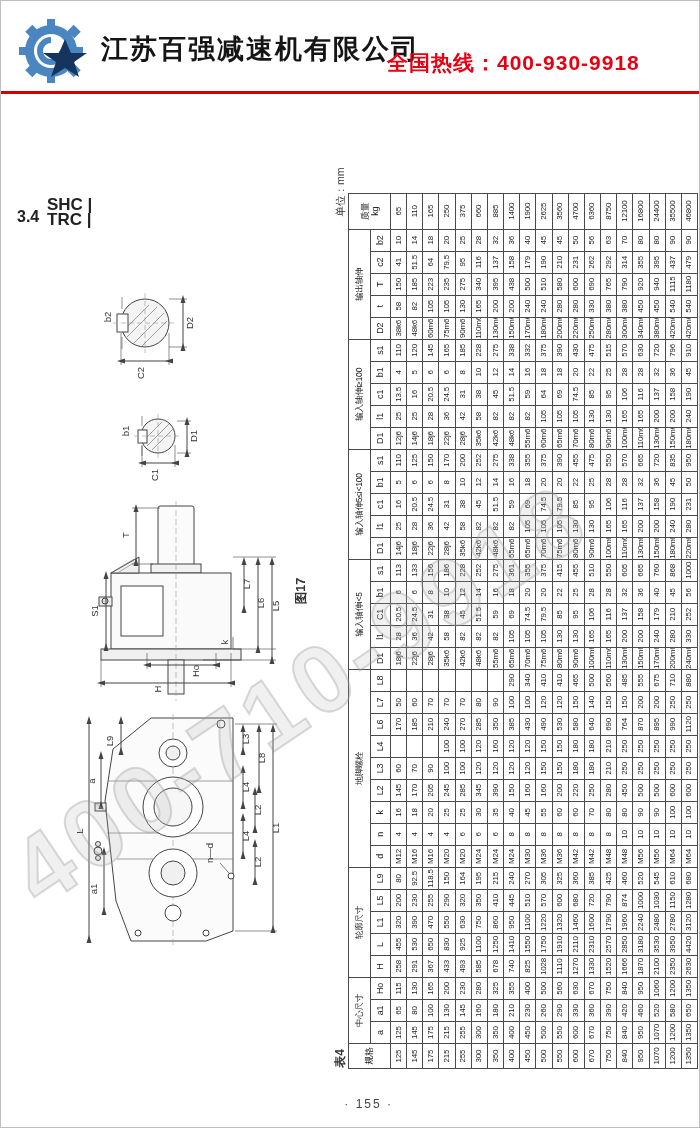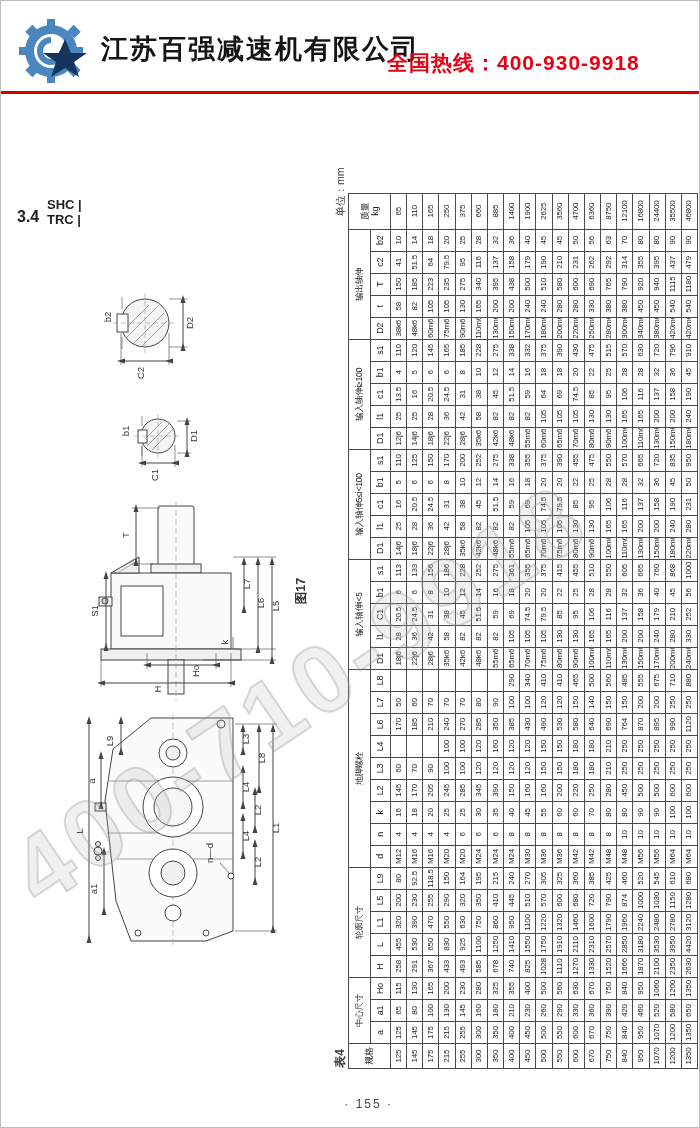--- a/index.html
+++ b/index.html
@@ -5,21 +5,21 @@
   html,body{margin:0;padding:0;background:#e8e8e8;}
   .page{position:relative;width:700px;height:1128px;background:#ffffff;
         font-family:"Liberation Sans","DejaVu Sans",sans-serif;overflow:hidden;
         border:1px solid #bfbfbf;box-sizing:border-box;}
   
   .company{position:absolute;left:100px;top:30px;font-size:27px;font-weight:bold;color:#151515;letter-spacing:2px;}
   .hotline{position:absolute;left:386px;top:48px;font-size:21px;font-weight:bold;color:#e60012;letter-spacing:1px;}
   .redline{position:absolute;left:0;top:90px;width:700px;height:3px;background:#d40000;}
   
   .secnum{position:absolute;left:16px;top:207px;font-size:16px;font-weight:bold;color:#222;}
-  .models{position:absolute;left:46px;top:196px;font-size:13px;font-weight:bold;color:#222;line-height:15px;}
+  .models{position:absolute;left:46px;top:196px;font-size:17px;font-weight:bold;color:#222;line-height:15px;}
   .sectitle{position:absolute;left:92px;top:204px;font-size:15.5px;font-weight:bold;color:#222;letter-spacing:0.5px;}
   
   .rot{position:absolute;transform:rotate(-90deg);transform-origin:center;white-space:nowrap;color:#333;}
   .unitnote{left:310px;top:184px;width:60px;font-size:10.5px;text-align:center;}
   .tabcap{left:324px;top:1049px;width:30px;font-size:12px;font-weight:bold;text-align:center;}
   .pagenum{position:absolute;left:312px;top:1096px;width:80px;text-align:right;font-size:12px;color:#444;letter-spacing:2px;}
   
   .watermark{position:absolute;left:-60px;top:560px;width:950px;transform:rotate(-34deg);
              font-size:96px;font-weight:bold;color:rgba(170,170,170,0.18);
              -webkit-text-stroke:2px rgba(150,150,150,0.35);letter-spacing:6px;

